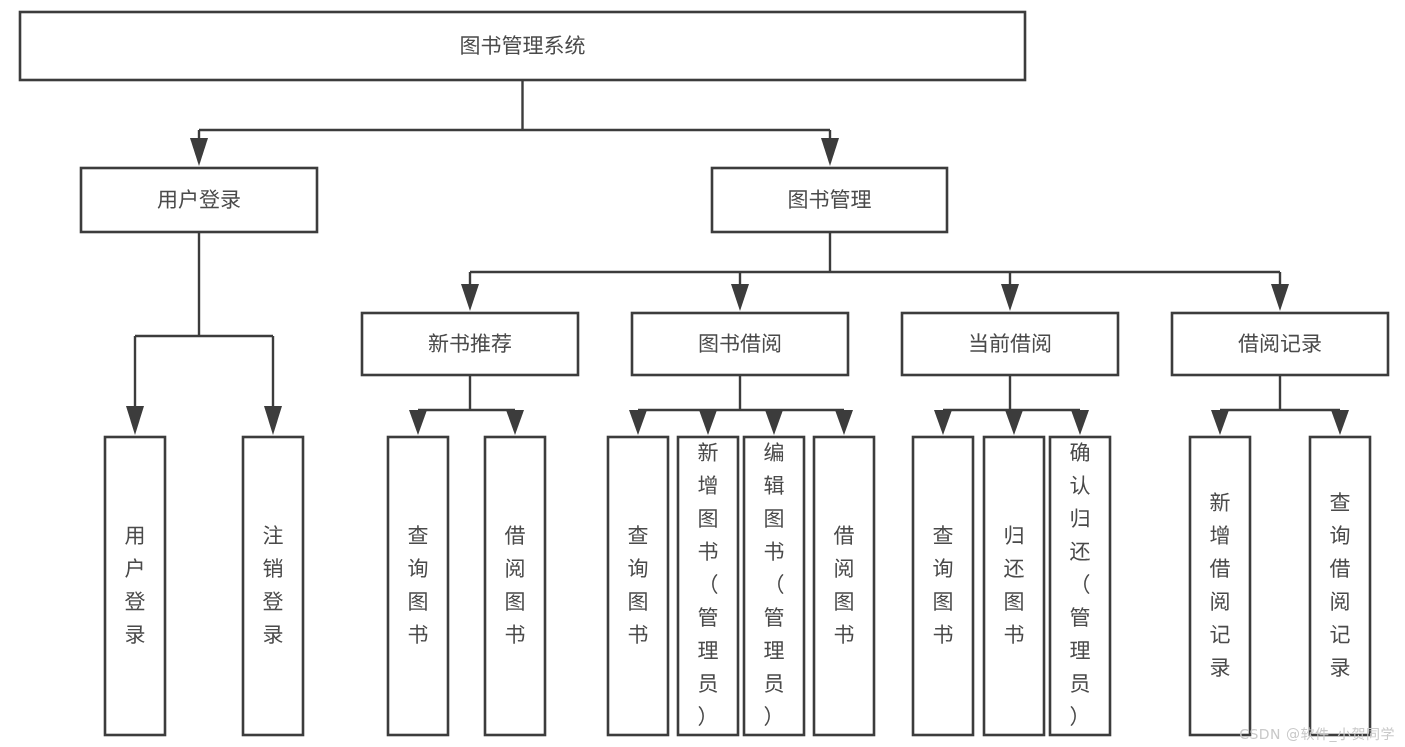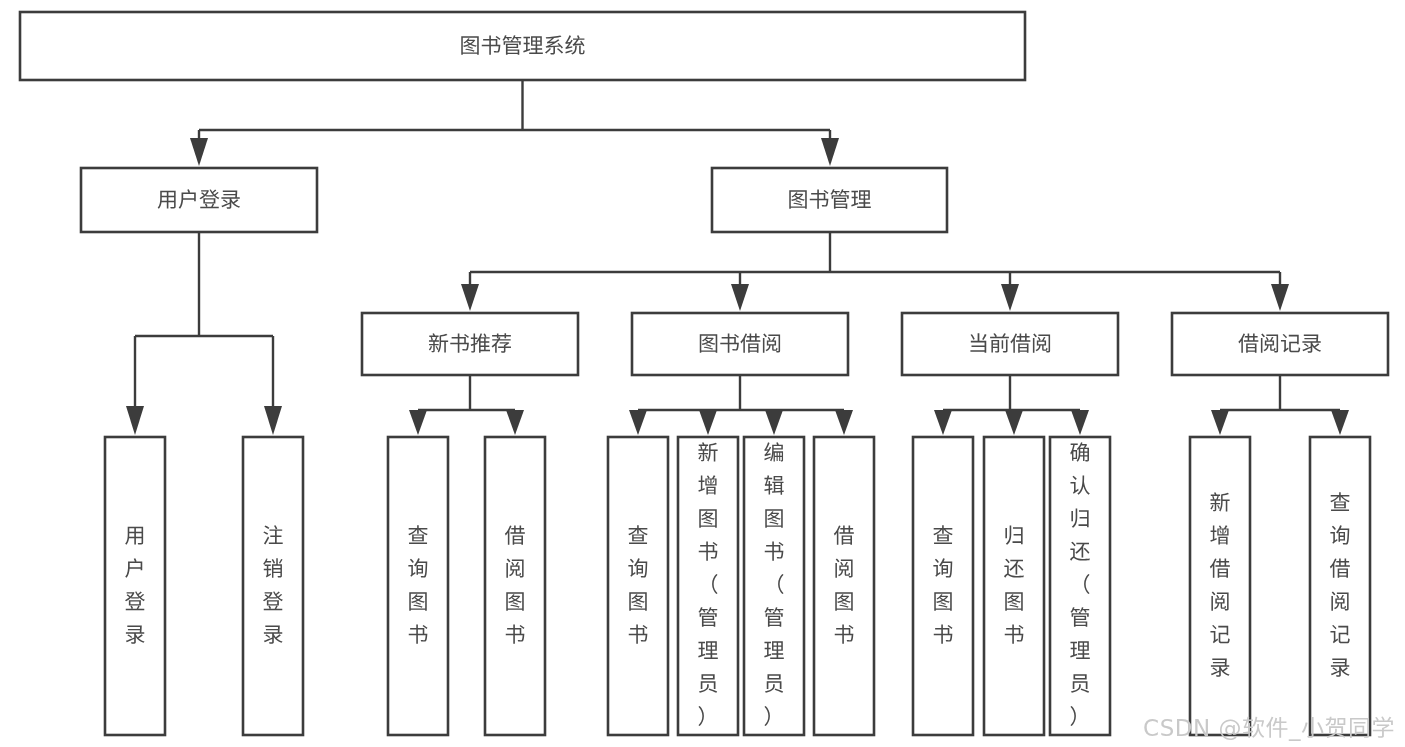--- a/index.html
+++ b/index.html
@@ -55,21 +55,21 @@
     fill: #4a4a4a;
     font-family: "DejaVu Sans", "Liberation Sans", sans-serif;
     font-size: 21px;
     text-anchor: middle;
   }
   .watermark {
     position: absolute;
     right: 10px;
     bottom: 4px;
     color: #c9c9c9;
-    font-size: 23px;
+    font-size: 14px;
     font-family: "DejaVu Sans", "Liberation Sans", sans-serif;
     letter-spacing: 0.5px;
     white-space: nowrap;
     user-select: none;
   }
 </style>
 </head>
 <body>
 
 <div id="diagram-root">

